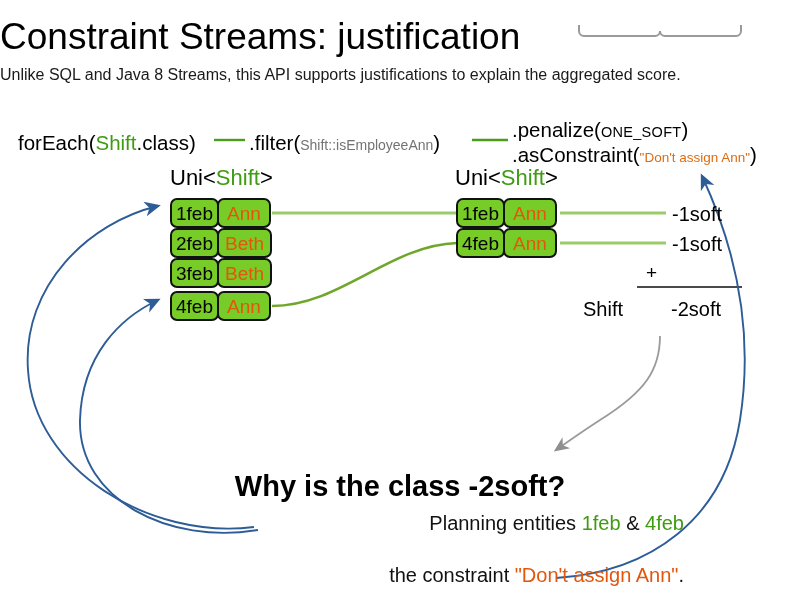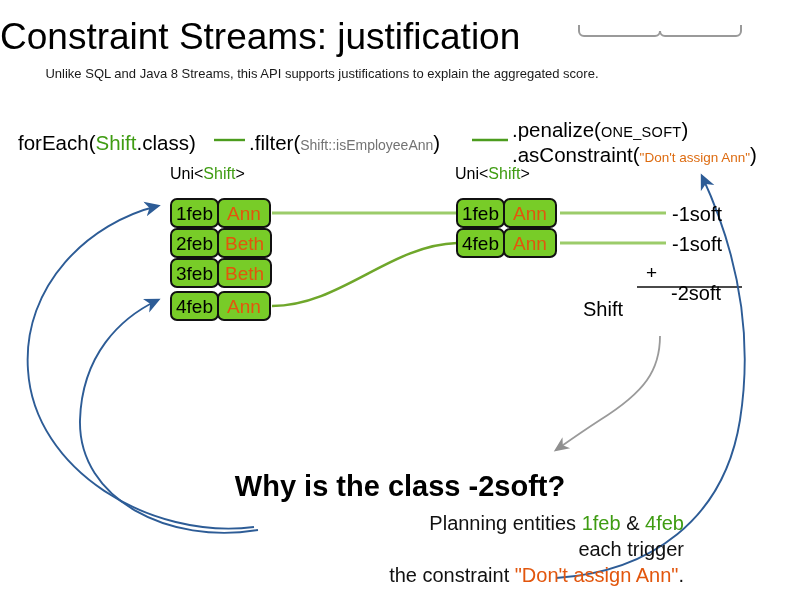--- a/index.html
+++ b/index.html
@@ -31,39 +31,39 @@
   
   #page-title {
     left: 0; top: 16px; width: 800px;
     font-size: 37px;
     letter-spacing: 0px;
     color: #000;
   }
   #page-subtitle {
     left: 0; top: 66px; width: 644px;
     text-align: center;
-    font-size: 13px;
+    font-size: 16px;
     color: #1a1a1a;
   }
 
   
   .code { font-size: 20.5px; color: #000; }
   .code .green { color: #3f9c12; }
   .code .small { font-size: 14px; }
   .code .small.green { color: #737373; }
   .code .orange-small { font-size: 13.5px; color: #dd6b10; }
   .code .caps { font-size: 14.5px; letter-spacing: .3px; }
 
   #code-foreach { left: 18px; top: 131px; }
   #code-filter  { left: 249px; top: 131px; }
   #code-penalize { left: 512px; top: 118px; }
   #code-asconstraint { left: 512px; top: 143px; }
 
   
-  .uni-label { font-size: 16px; color: #000; }
+  .uni-label { font-size: 22px; color: #000; }
   .uni-label .green { color: #3f9c12; }
   #uni-label-left  { left: 170px; top: 165px; }
   #uni-label-right { left: 455px; top: 165px; }
 
   
   .fact-row {
     position: absolute;
     display: flex;
     align-items: stretch;
     height: 30px;
@@ -84,21 +84,21 @@
   .cell.name { color: #e2560d; padding: 0 6px; min-width: 54px; margin-left: -2px; }
 
   
   .soft-label { font-size: 20px; color: #000; }
   #soft-1 { left: 672px; top: 203px; }
   #soft-2 { left: 672px; top: 233px; }
 
   
   #sum-plus   { left: 646px; top: 262px; font-size: 19px; }
   #score-word { left: 583px; top: 298px; font-size: 20px; }
-  #sum-total  { left: 671px; top: 282px; font-size: 20px; }
+  #sum-total  { left: 671px; top: 298px; font-size: 20px; }
 
   
   #why-heading {
     left: 0; top: 470px; width: 800px;
     text-align: center;
     font-size: 29px;
     font-weight: bold;
     color: #000;
   }
   .expl-line {
@@ -194,17 +194,16 @@
   <div class="txt soft-label" id="soft-2">-1soft</div>
 
   <div class="txt" id="sum-plus">+</div>
   <div class="txt" id="score-word">Shift</div>
   <div class="txt" id="sum-total">-2soft</div>
 
   <div class="txt" id="why-heading">Why is the class -2soft?</div>
 
   <div class="txt expl-line" id="expl-1"><span>Planning entities </span><span class="green">1feb</span><span> &amp; </span><span class="green">4feb</span></div>
 
-  <div class="txt expl-line" id="expl-2">each trigger</div>
 
   <div class="txt expl-line" id="expl-3"><span>the constraint </span><span class="orange">"Don't assign Ann"</span><span>.</span></div>
 
 </div>
 
 </body></html>

